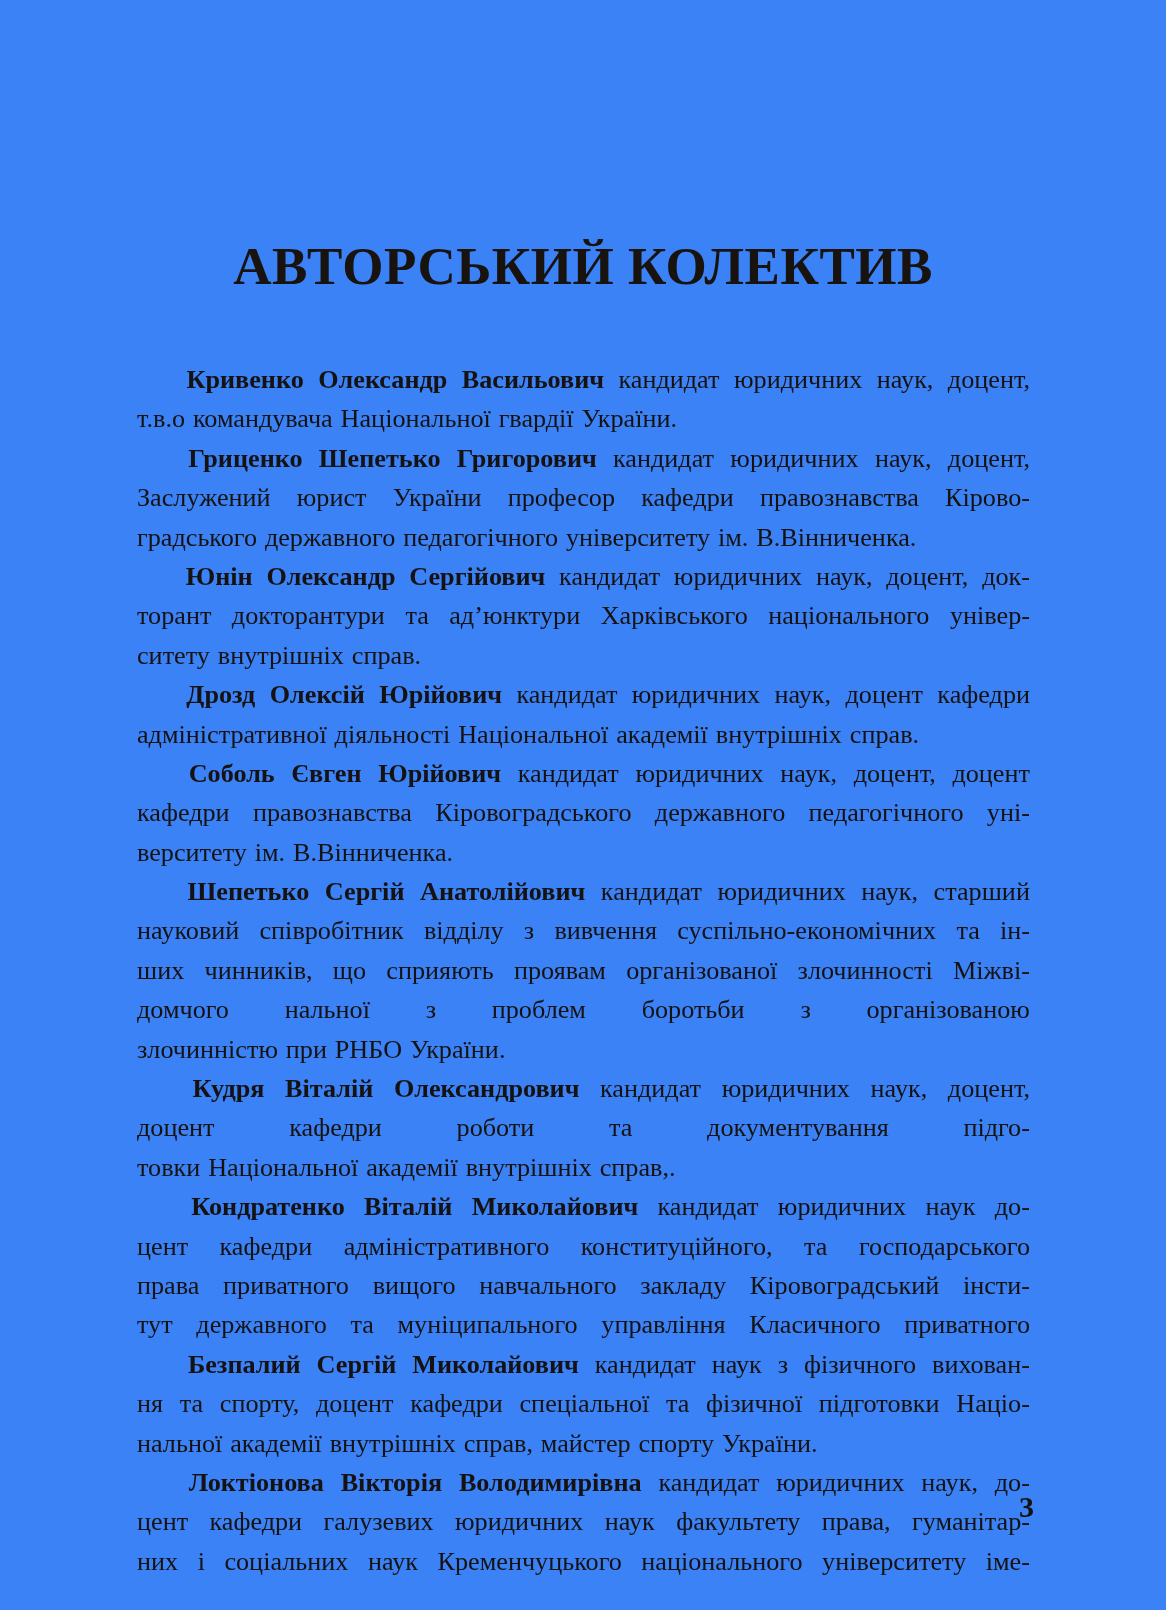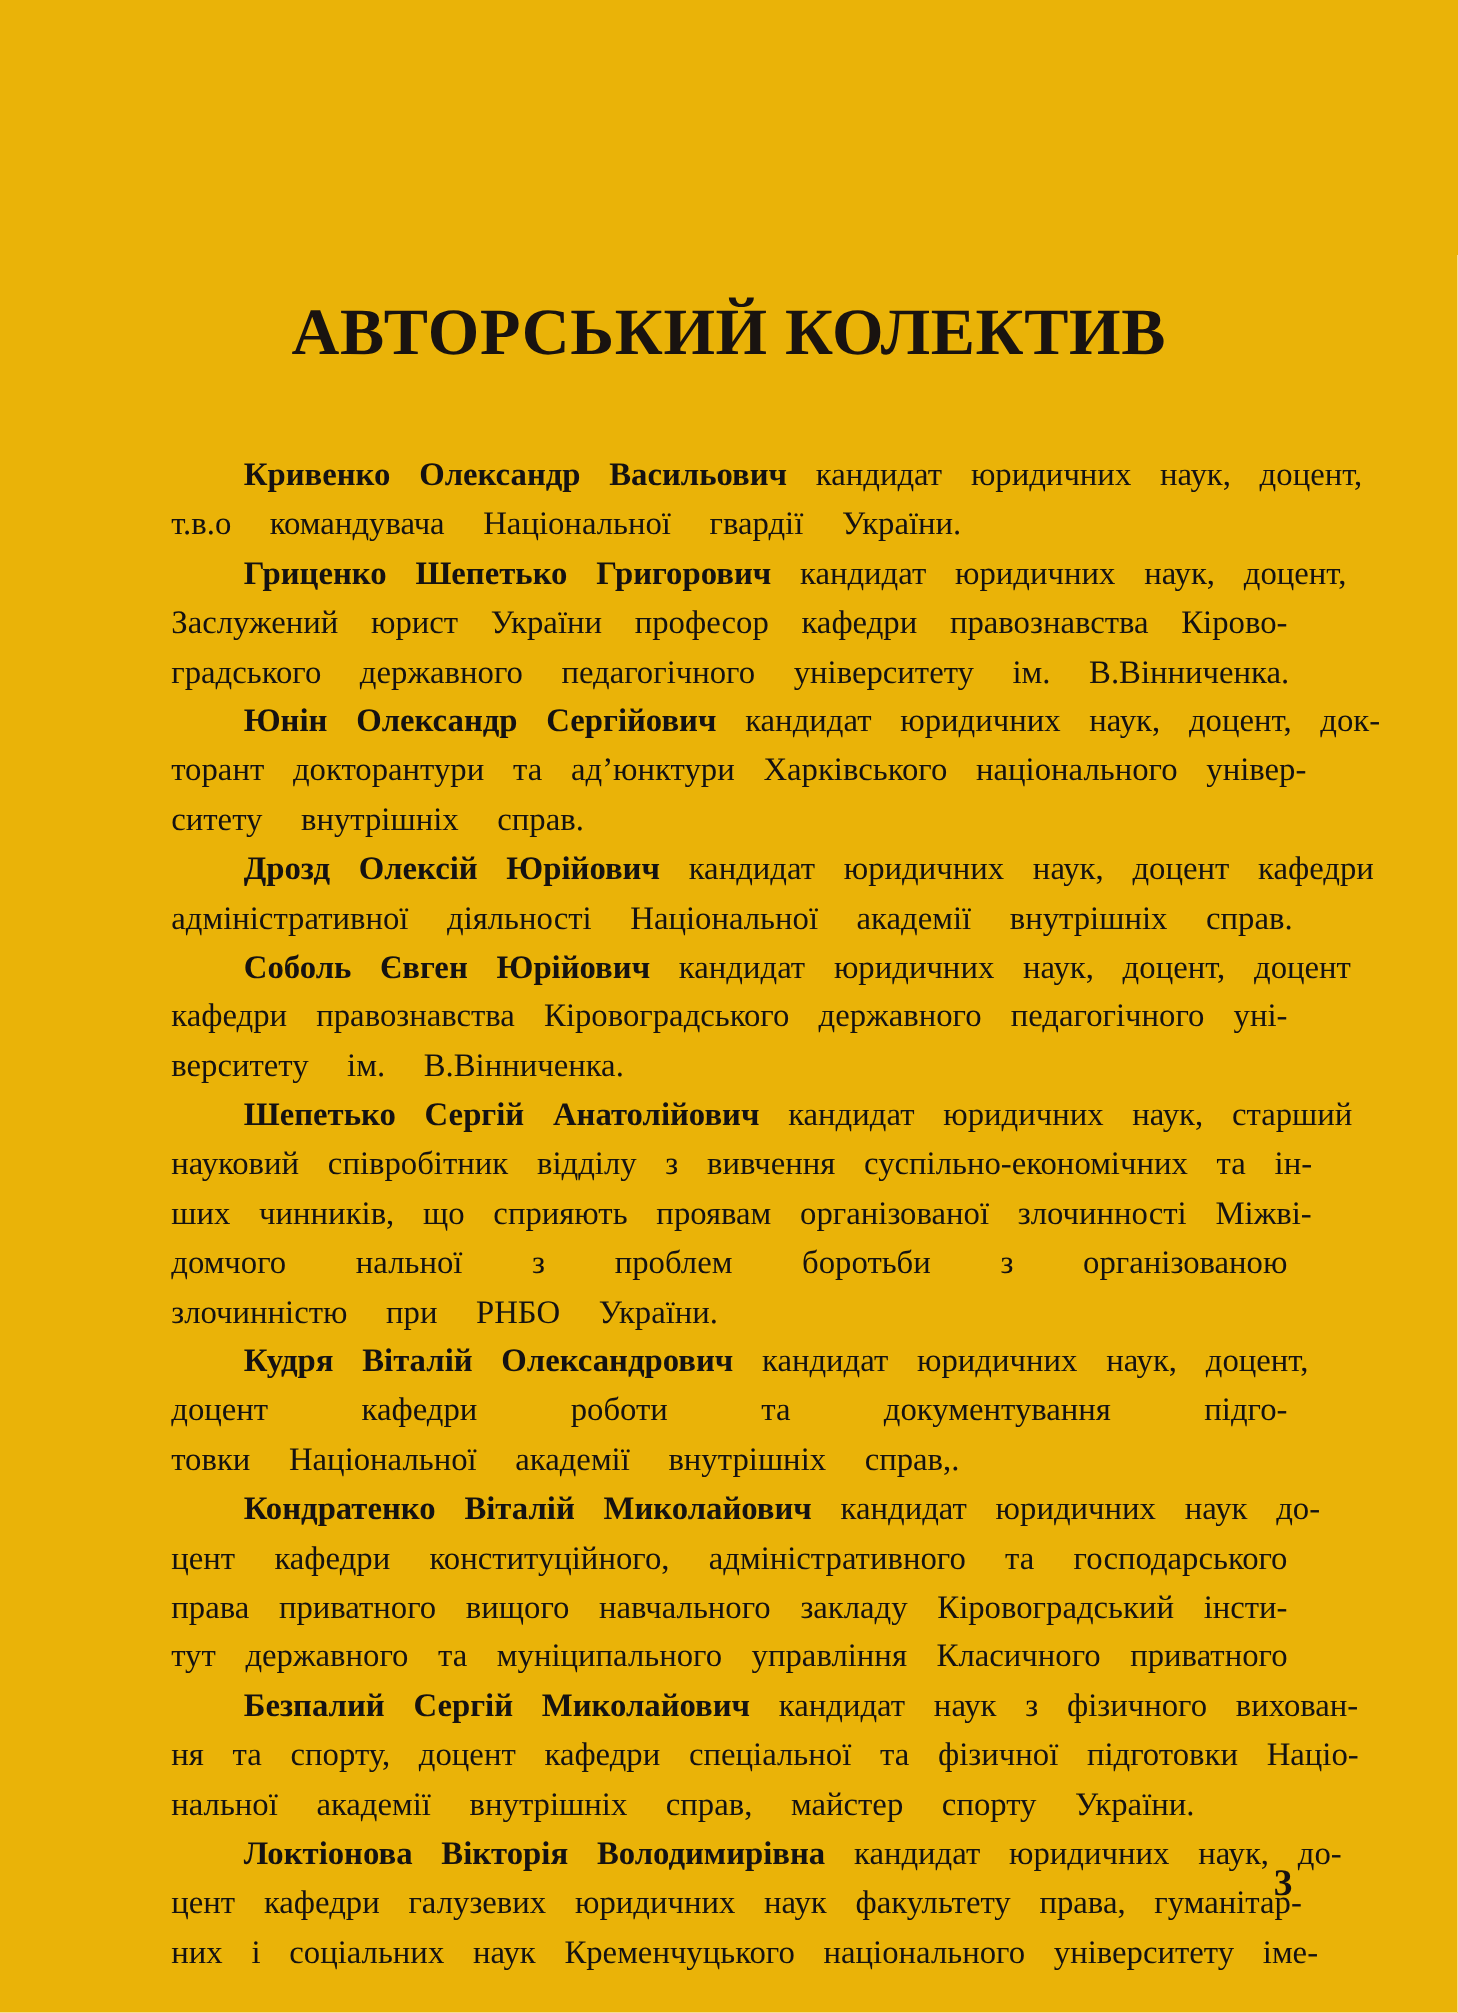--- a/index.html
+++ b/index.html
@@ -5,21 +5,21 @@
 <style>
   html, body {
     margin: 0;
     padding: 0;
     background: #ffffff;
   }
   .page {
     position: relative;
     width: 1166px;
     height: 1610px;
-    background: #eab308;
+    background: #3b82f6;
     margin: 0 auto;
     overflow: hidden;
     font-family: "Liberation Serif", "DejaVu Serif", serif;
     color: #151211;
     -webkit-font-smoothing: antialiased;
   }
 
   
   .page-title {
     position: absolute;
@@ -48,21 +48,20 @@
   }
 
   
   .tline {
     display: flex;
     font-size: 26.2px;
     line-height: 39.4px;
     height: 39.4px;
     white-space: pre;
     align-items: center;
-    gap: 23px;
   }
   
   .tline.just {
     justify-content: space-between;
   }
   
   .tline.last {
     justify-content: flex-start;
   }
   .tline.indent::before {
@@ -131,21 +130,21 @@
         <div class="tline just"><span class="w">домчого</span><span class="w">нальної</span><span class="w">з</span><span class="w">проблем</span><span class="w">боротьби</span><span class="w">з</span><span class="w">організованою</span></div>
         <div class="tline last"><span class="w">злочинністю</span><span class="w">при</span><span class="w">РНБО</span><span class="w">України.</span></div>
       </div>
       <div class="entry">
         <div class="tline just indent"><span class="w nm">Кудря</span><span class="w nm">Віталій</span><span class="w nm">Олександрович</span><span class="w">кандидат</span><span class="w">юридичних</span><span class="w">наук,</span><span class="w">доцент,</span></div>
         <div class="tline just"><span class="w">доцент</span><span class="w">кафедри</span><span class="w">роботи</span><span class="w">та</span><span class="w">документування</span><span class="w">підго-</span></div>
         <div class="tline last"><span class="w">товки</span><span class="w">Національної</span><span class="w">академії</span><span class="w">внутрішніх</span><span class="w">справ,.</span></div>
       </div>
       <div class="entry">
         <div class="tline just indent"><span class="w nm">Кондратенко</span><span class="w nm">Віталій</span><span class="w nm">Миколайович</span><span class="w">кандидат</span><span class="w">юридичних</span><span class="w">наук</span><span class="w">до-</span></div>
-        <div class="tline just"><span class="w">цент</span><span class="w">кафедри</span><span class="w">конституційного,</span><span class="w">адміністративного</span><span class="w">та</span><span class="w">господарського</span></div>
+        <div class="tline just"><span class="w">цент</span><span class="w">кафедри</span><span class="w">адміністративного</span><span class="w">конституційного,</span><span class="w">та</span><span class="w">господарського</span></div>
         <div class="tline just"><span class="w">права</span><span class="w">приватного</span><span class="w">вищого</span><span class="w">навчального</span><span class="w">закладу</span><span class="w">Кіровоградський</span><span class="w">інсти-</span></div>
         <div class="tline just"><span class="w">тут</span><span class="w">державного</span><span class="w">та</span><span class="w">муніципального</span><span class="w">управління</span><span class="w">Класичного</span><span class="w">приватного</span></div>
       </div>
       <div class="entry">
         <div class="tline just indent"><span class="w nm">Безпалий</span><span class="w nm">Сергій</span><span class="w nm">Миколайович</span><span class="w">кандидат</span><span class="w">наук</span><span class="w">з</span><span class="w">фізичного</span><span class="w">вихован-</span></div>
         <div class="tline just"><span class="w">ня</span><span class="w">та</span><span class="w">спорту,</span><span class="w">доцент</span><span class="w">кафедри</span><span class="w">спеціальної</span><span class="w">та</span><span class="w">фізичної</span><span class="w">підготовки</span><span class="w">Націо-</span></div>
         <div class="tline last"><span class="w">нальної</span><span class="w">академії</span><span class="w">внутрішніх</span><span class="w">справ,</span><span class="w">майстер</span><span class="w">спорту</span><span class="w">України.</span></div>
       </div>
       <div class="entry">
         <div class="tline just indent"><span class="w nm">Локтіонова</span><span class="w nm">Вікторія</span><span class="w nm">Володимирівна</span><span class="w">кандидат</span><span class="w">юридичних</span><span class="w">наук,</span><span class="w">до-</span></div>

